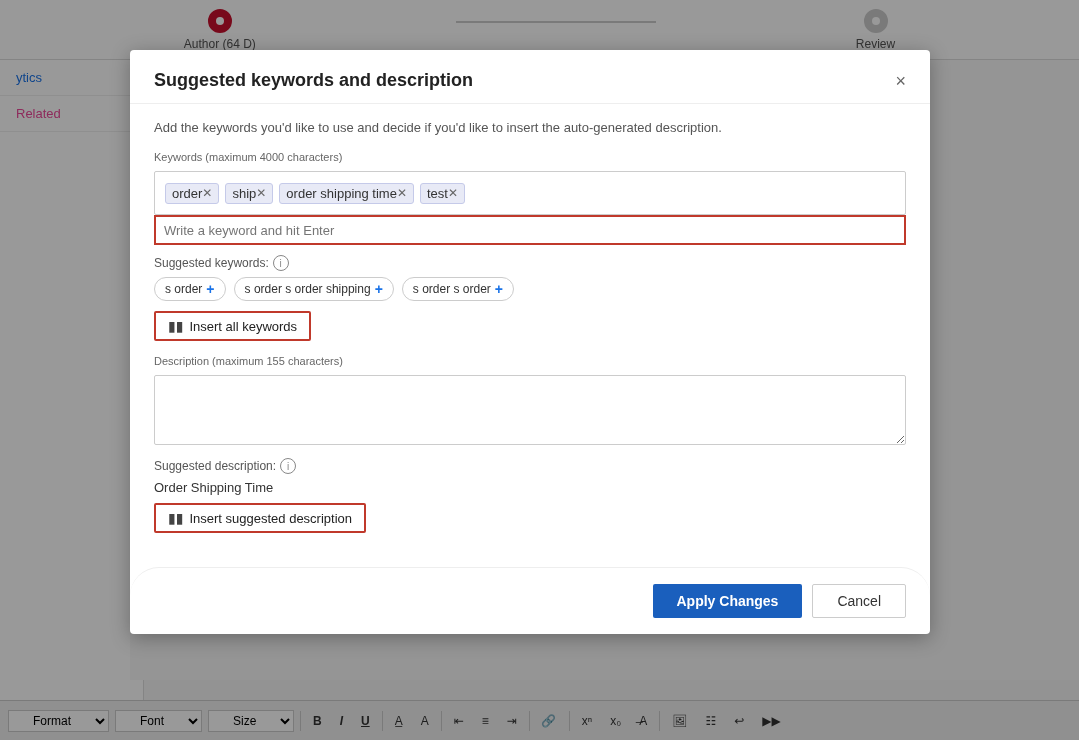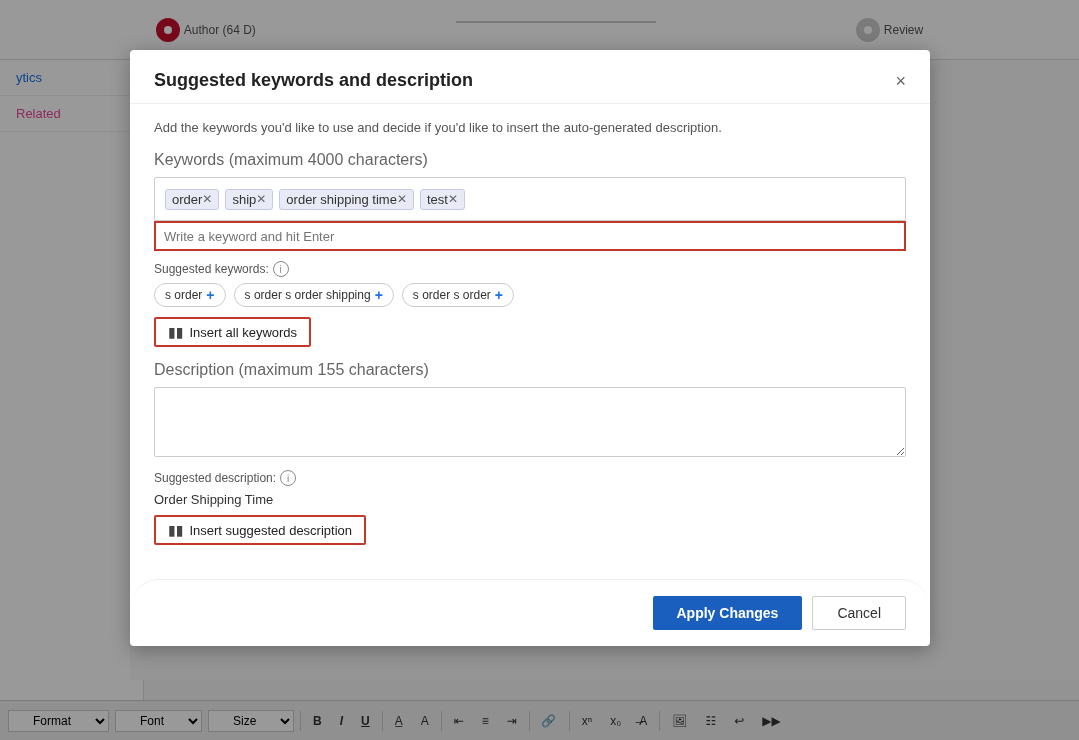--- a/index.html
+++ b/index.html
@@ -32,21 +32,21 @@
       justify-content: center;
       border-bottom: 1px solid #ddd;
     }
     .step-container {
       display: flex;
       align-items: center;
       gap: 200px;
     }
     .step {
       display: flex;
-      flex-direction: row;
+      flex-direction: column;
       align-items: center;
       gap: 4px;
     }
     .step-circle {
       width: 24px; height: 24px;
       border-radius: 50%;
       display: flex; align-items: center; justify-content: center;
       font-size: 11px;
     }
     .step-circle.active {
@@ -201,21 +201,21 @@
       padding: 16px 24px 20px;
     }
     .modal-subtitle {
       font-size: 13px;
       color: #555;
       margin-bottom: 16px;
     }
 
     
     .section-label {
-      font-size: 16px;
+      font-size: 11px;
       font-weight: 600;
       color: #222;
       margin-bottom: 8px;
     }
     .section-label span {
       font-weight: 400;
       color: #666;
     }
 
     

